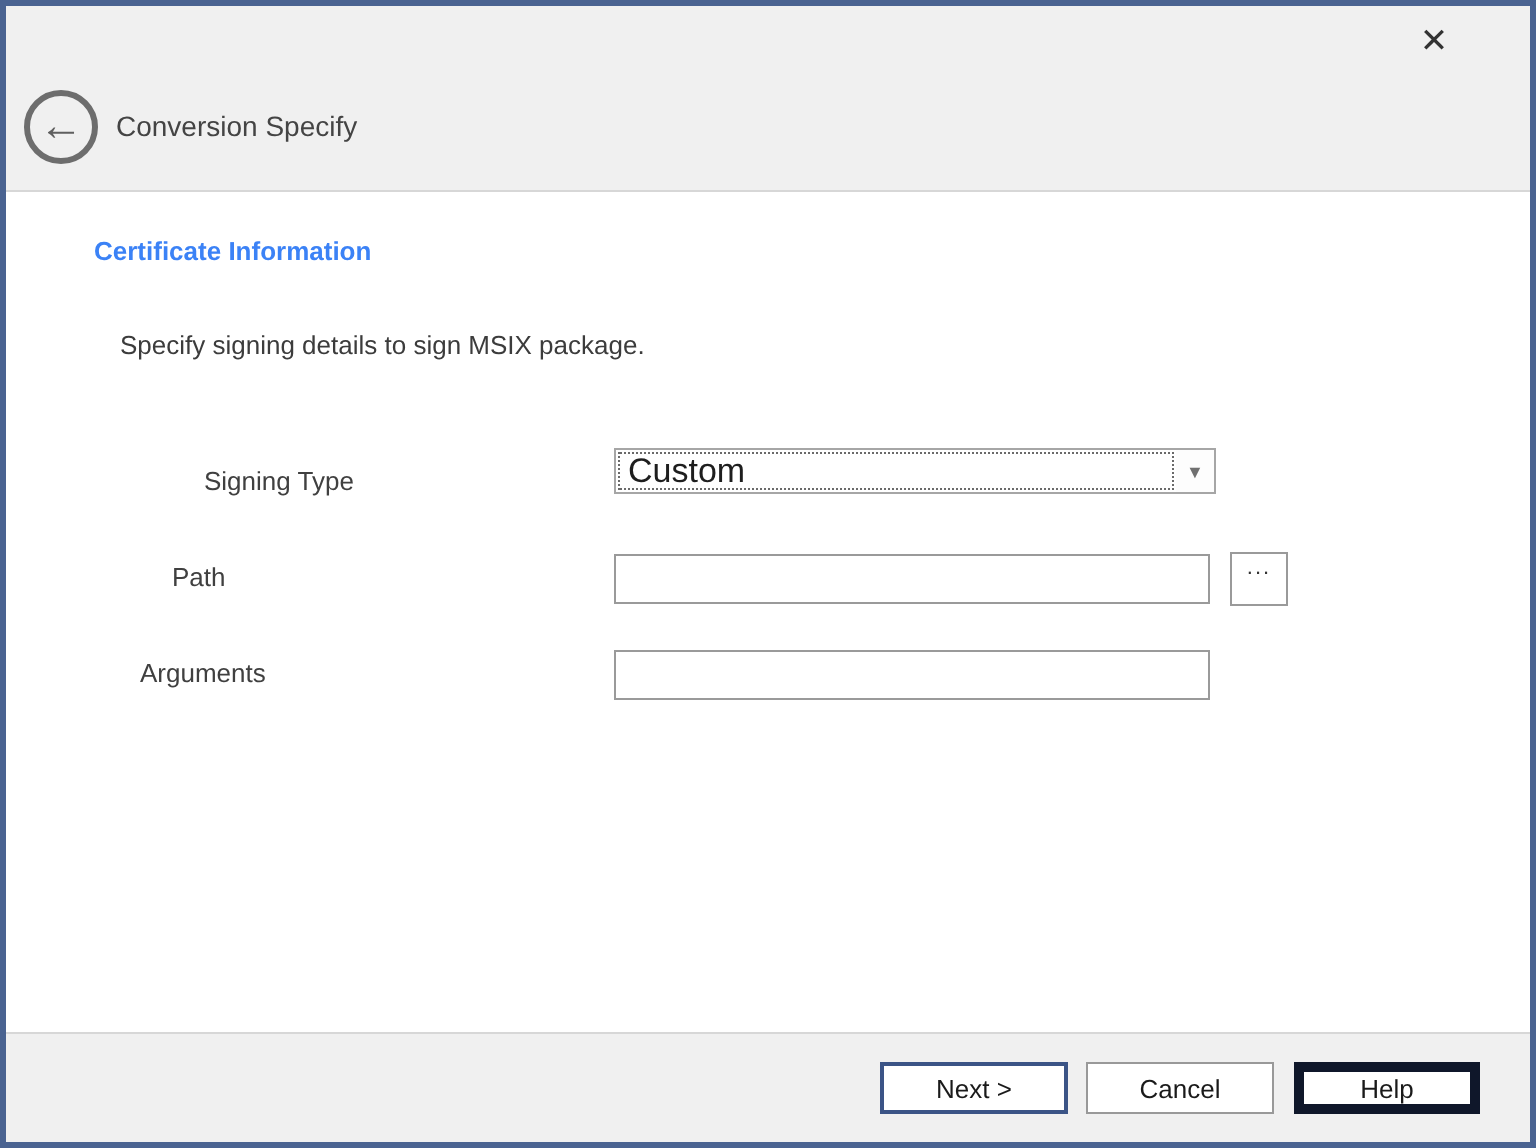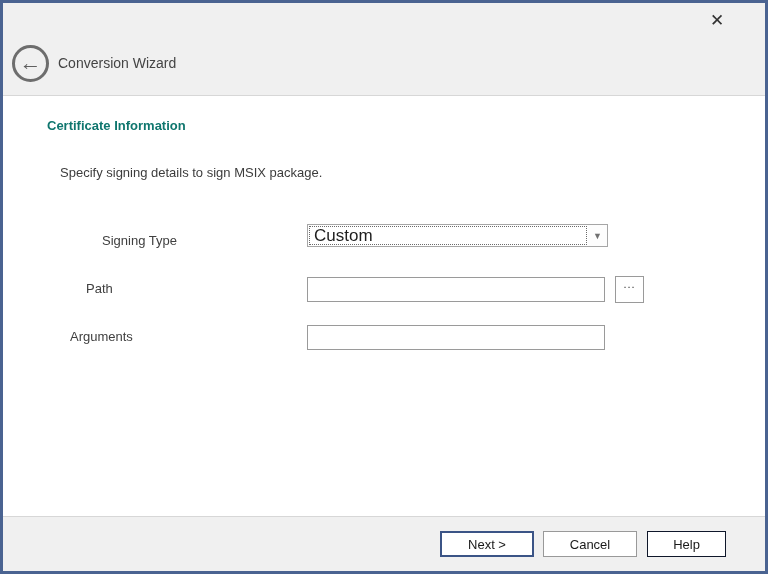--- a/index.html
+++ b/index.html
@@ -58,21 +58,21 @@
     font-size: 14px;
     color: #444444;
   }
   
   .content { position: absolute; top: 94px; left: 0; right: 0; bottom: 55px; background: #ffffff; }
   .page-heading {
     position: absolute;
     left: 44px; top: 21px;
     font-size: 13px;
     font-weight: bold;
-    color: #0f766e;
+    color: #3b82f6;
   }
   .page-desc {
     position: absolute;
     left: 57px; top: 68px;
     font-size: 13px;
     color: #3c3c3c;
   }
   .field-label {
     position: absolute;
     left: 67px;
@@ -153,33 +153,33 @@
     height: 26px;
     background: #ffffff;
     font-family: "Liberation Sans", sans-serif;
     font-size: 13px;
     color: #1a1a1a;
     display: flex; align-items: center; justify-content: center;
     cursor: pointer;
   }
   .btn-next   { left: 437px; width: 94px; border: 2px solid #3b5486; }
   .btn-cancel { left: 540px; width: 94px; border: 1px solid #999999; }
-  .btn-help   { left: 644px; width: 79px; border: 1px solid #0f172a; }
+  .btn-help   { left: 644px; width: 93px; border: 5px solid #0f172a; }
 </style>
 </head>
 <body>
 
 <div class="window">
 
   <div class="header">
     <button class="close-btn">✕</button>
     <div class="back-btn">
       <span class="arrow-glyph">←</span>
     </div>
-    <span class="header-title">Conversion Wizard</span>
+    <span class="header-title">Conversion Specify</span>
   </div>
 
   <div class="content">
     <div class="page-heading">Certificate Information</div>
     <div class="page-desc">Specify signing details to sign MSIX package.</div>
 
     <span class="field-label lbl-signing">Signing Type</span>
     <div class="combo">
       <div class="combo-value">Custom</div>
       <div class="combo-arrow">▼</div>

